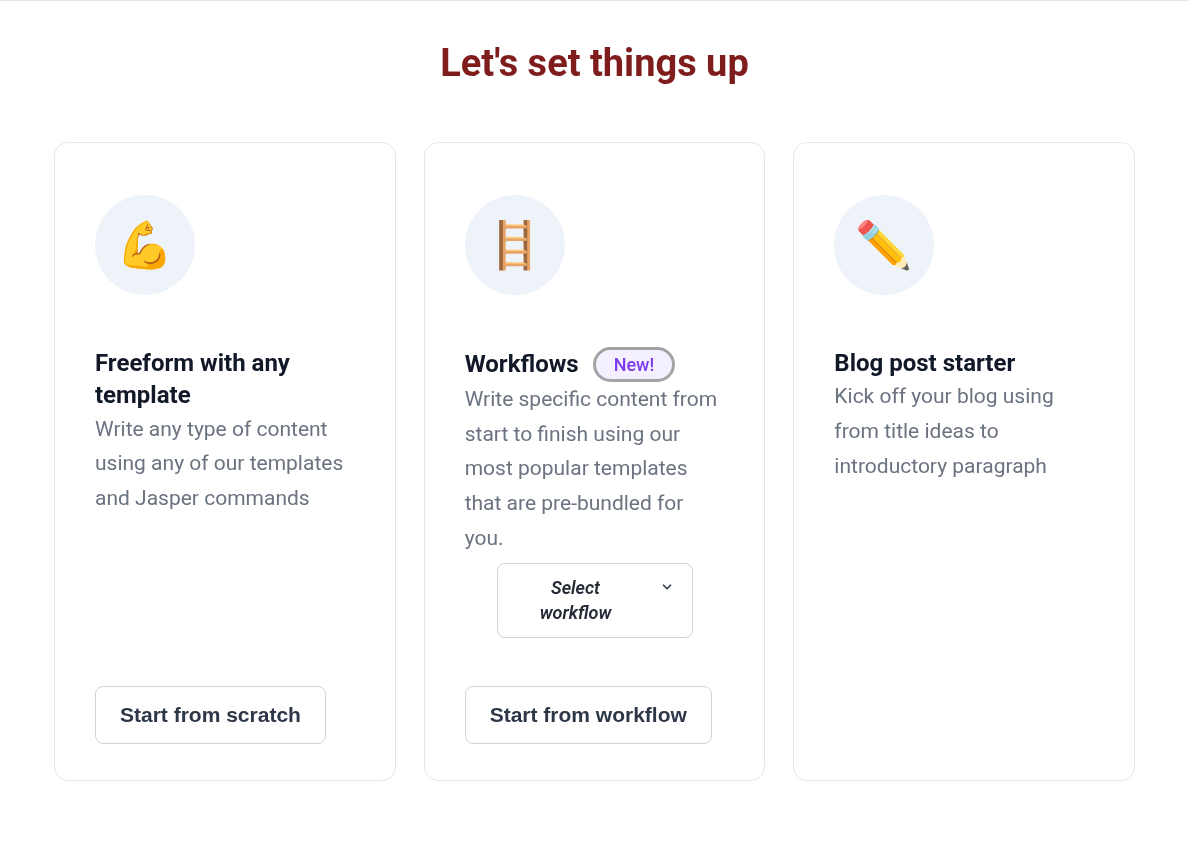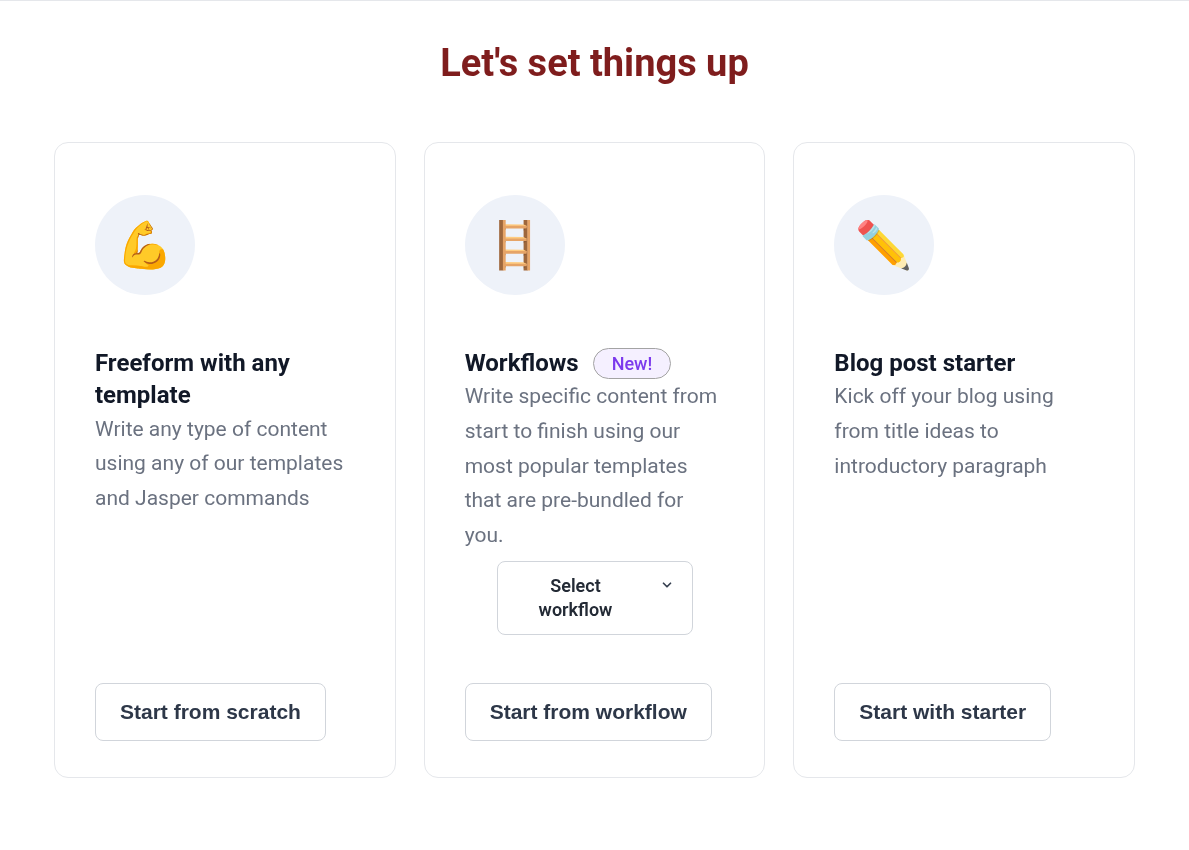--- a/index.html
+++ b/index.html
@@ -68,21 +68,21 @@
       font-size: 24px;
       font-weight: 700;
       color: #111827;
       line-height: 1.35;
     }
     .badge {
       display: inline-flex;
       align-items: center;
       padding: 4px 18px;
       border-radius: 999px;
-      border: 1px solid #a3a3a3;
+      border: 3px solid #a3a3a3;
       background: #f5f0ff;
       color: #7c3aed;
       font-size: 18px;
       font-weight: 500;
     }
     .card-desc {
       font-size: 21px;
       color: #6b7280;
       line-height: 1.65;
       margin-bottom: 8px;
@@ -104,20 +104,21 @@
       cursor: pointer;
       width: 196px;
     }
     .select-label {
       font-size: 18px;
       font-weight: 600;
       color: #232a35;
       text-align: center;
       flex: 1;
       line-height: 1.35;
+      font-style: italic;
     }
     .chevron {
       font-size: 14px;
       color: #374151;
       align-self: flex-start;
       margin-top: 4px;
     }
     .spacer {
       flex: 1;
     }
@@ -180,16 +181,15 @@
 
   <div class="card">
     <div class="icon-circle">
       <span>✏️</span>
     </div>
     <div class="card-title-row">
       <div class="card-title">Blog post starter</div>
     </div>
     <p class="card-desc">Kick off your blog using from title ideas to introductory paragraph</p>
     <div class="spacer"></div>
-    <button class="action-btn">Start with starter</button>
   </div>
 
 </div>
 
 </body></html>

